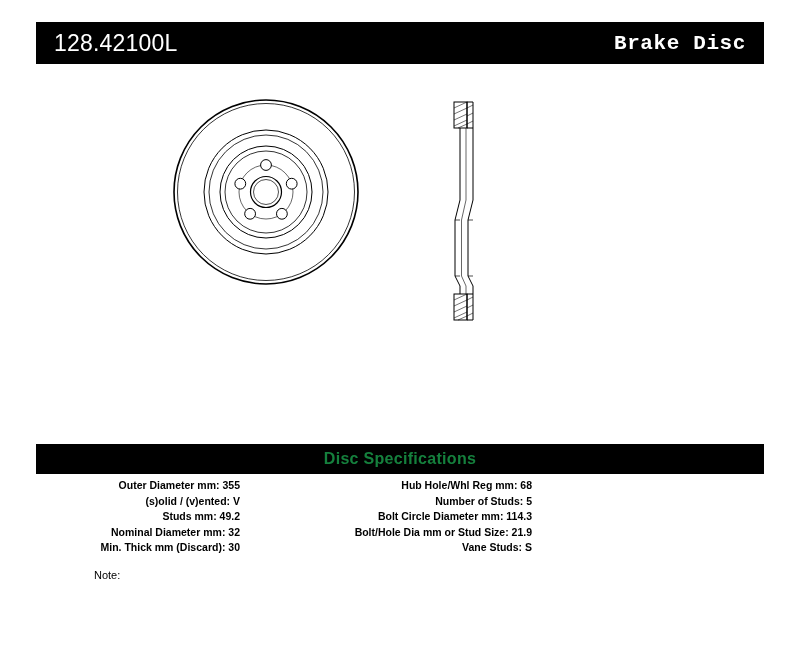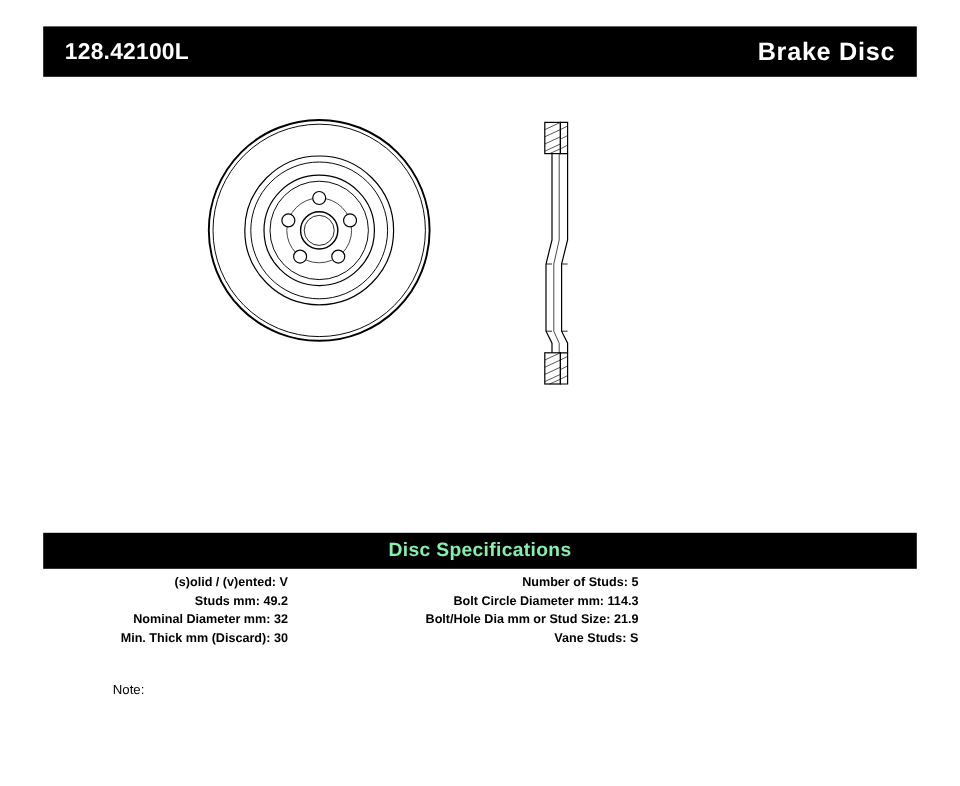--- a/index.html
+++ b/index.html
@@ -25,50 +25,51 @@
     height: 42px;
     background: #000000;
     color: #ffffff;
     display: flex;
     align-items: center;
     justify-content: space-between;
     box-sizing: border-box;
     padding: 0 18px;
   }
   .part-number {
-    font-size: 19px;
-    font-weight: bold;
+    font-size: 23px;
+    font-weight: normal;
     letter-spacing: 0.2px;
     line-height: 1;
   }
   .product-type {
     font-size: 21px;
     font-weight: bold;
     letter-spacing: 0.6px;
     line-height: 1;
+    font-family: Liberation Mono, monospace;
   }
 
   
   .drawing-area {
     position: absolute;
     left: 36px;
     top: 80px;
     width: 728px;
     height: 340px;
   }
 
   
   .specs-bar {
     position: absolute;
     left: 36px;
     top: 444px;
     width: 728px;
     height: 30px;
     background: #000000;
-    color: #86efac;
+    color: #15803d;
     display: flex;
     align-items: center;
     justify-content: center;
   }
   .specs-bar .title {
     font-size: 16px;
     font-weight: bold;
     letter-spacing: 0.3px;
   }
 
@@ -209,38 +210,46 @@
 </div>
 
 <div class="specs-bar">
   <div class="title">Disc Specifications</div>
 </div>
 
 <div class="specs-wrap">
 
   <div class="spec-col col-left">
     <div class="spec-line">
+      <span>Outer Diameter mm:</span>
+      <span class="val"> 355</span>
+    </div>
+    <div class="spec-line">
       <span>(s)olid / (v)ented:</span>
       <span class="val"> V</span>
     </div>
     <div class="spec-line">
       <span>Studs mm:</span>
       <span class="val"> 49.2</span>
     </div>
     <div class="spec-line">
       <span>Nominal Diameter mm:</span>
       <span class="val"> 32</span>
     </div>
     <div class="spec-line">
       <span>Min. Thick mm (Discard):</span>
       <span class="val"> 30</span>
     </div>
   </div>
 
   <div class="spec-col col-mid">
+    <div class="spec-line">
+      <span>Hub Hole/Whl Reg mm:</span>
+      <span class="val"> 68</span>
+    </div>
     <div class="spec-line">
       <span>Number of Studs:</span>
       <span class="val"> 5</span>
     </div>
     <div class="spec-line">
       <span>Bolt Circle Diameter mm:</span>
       <span class="val"> 114.3</span>
     </div>
     <div class="spec-line">
       <span>Bolt/Hole Dia mm or Stud Size:</span>

